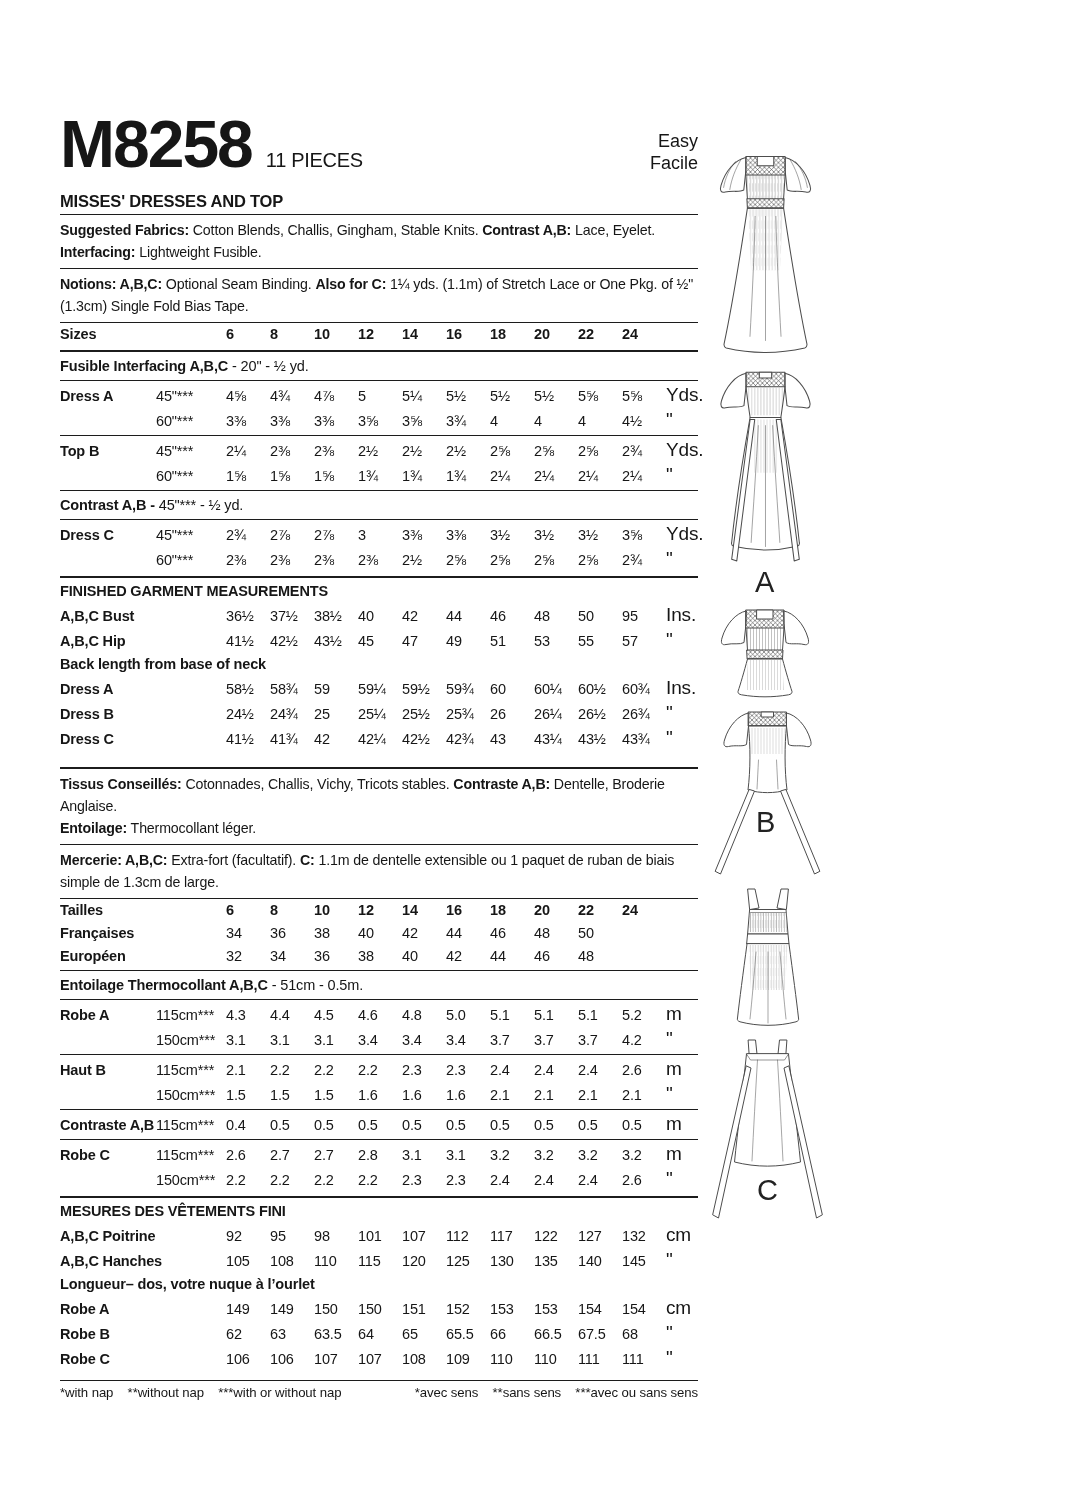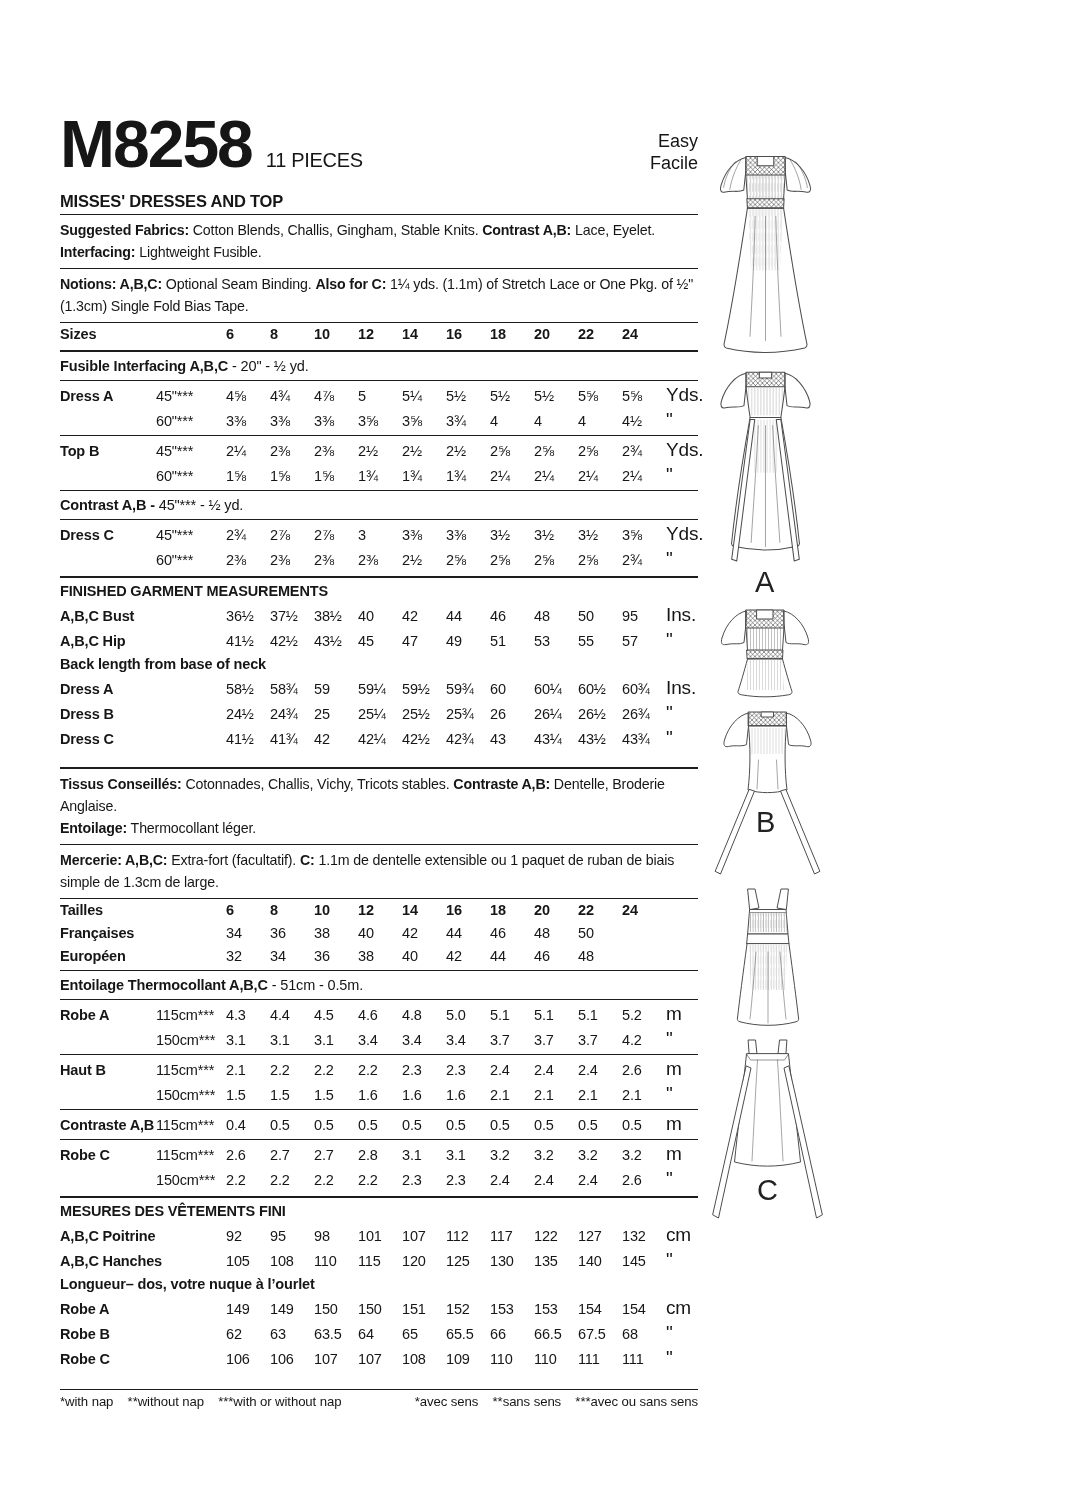--- a/index.html
+++ b/index.html
@@ -33,21 +33,21 @@
   .lab.wide{grid-column:1 / 3;}
   .sub{font-weight:normal;}
   .unit{font-size:19px;}
   .thead{font-weight:bold;}
   .tnote{padding:1px 0;}
   .rule-thin{border-bottom:1.4px solid #1c1c1c;padding-bottom:2px;margin-bottom:2px;}
   .rule-thick{border-bottom:2.6px solid #1c1c1c;padding-bottom:4px;margin-bottom:2px;}
 
   
   .footnotes{display:flex;justify-content:space-between;border-top:1.6px solid #1c1c1c;
-    margin-top:18px;padding-top:4px;font-size:13.2px;letter-spacing:-0.1px;}
+    margin-top:9px;padding-top:4px;font-size:13.2px;letter-spacing:-0.1px;}
   .pre{white-space:pre;}
 
   
   .figures{position:absolute;left:700px;top:118px;width:372px;height:1240px;}
   .fig{position:absolute;}
   .view-label{position:absolute;font-size:29px;color:#222;font-family:"Liberation Sans",sans-serif;}
   svg{display:block;}
 </style>
 </head>
 <body>

